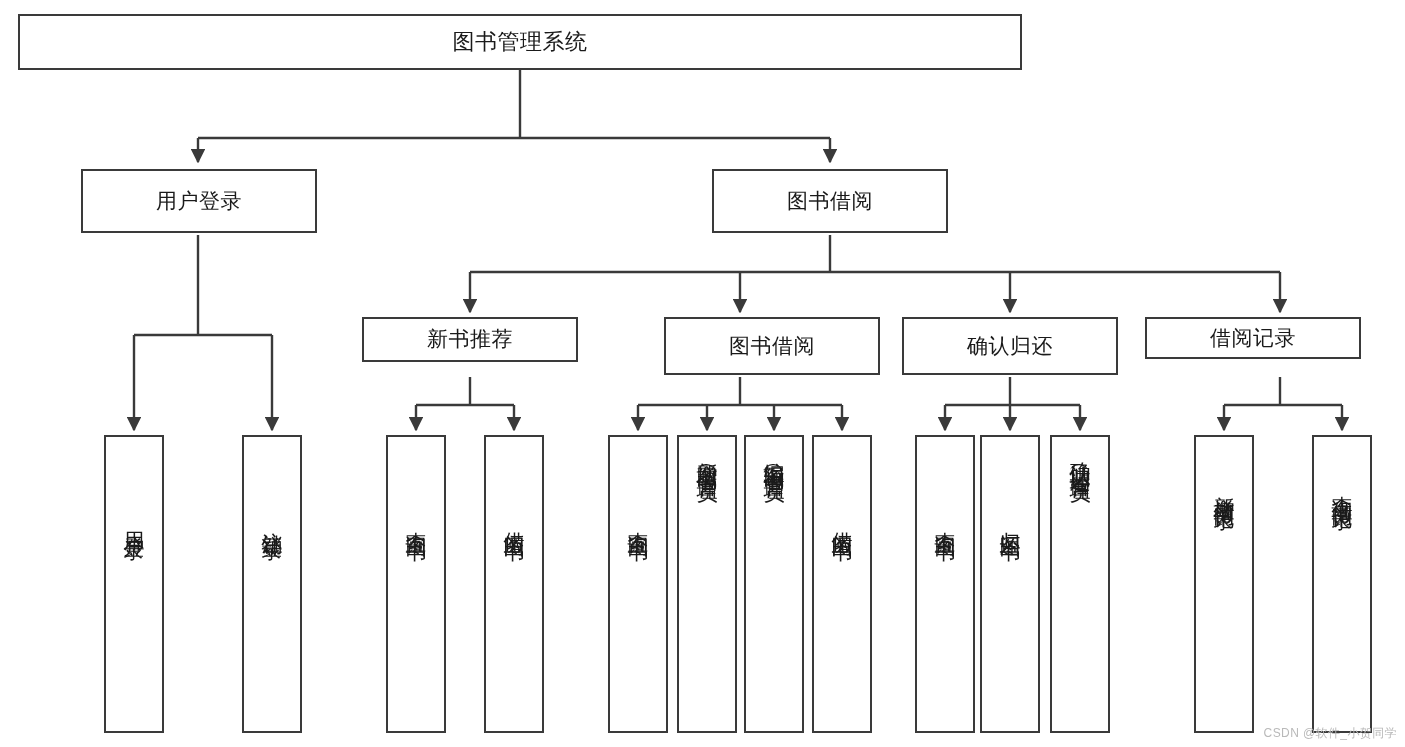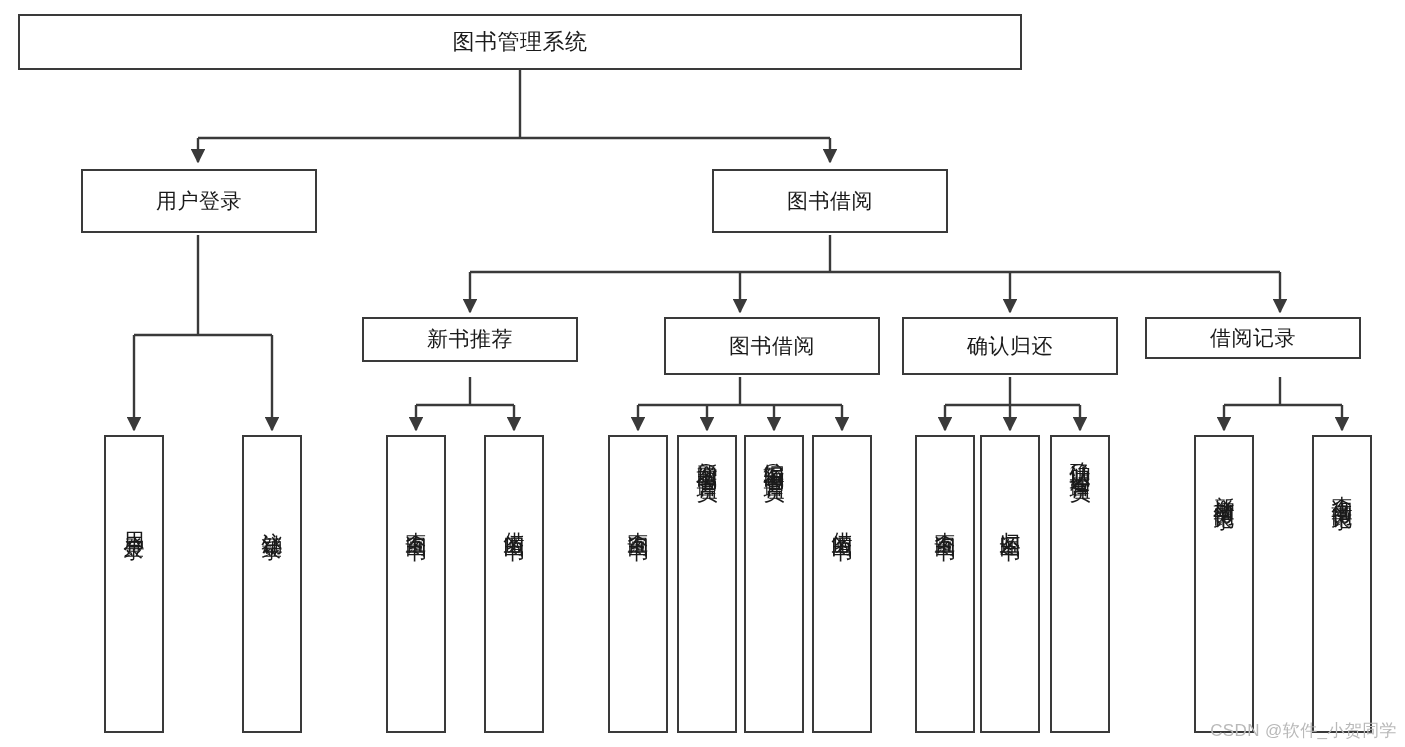--- a/index.html
+++ b/index.html
@@ -56,21 +56,21 @@
     text-orientation: upright;
     font-size: 21px;
     line-height: 1.05;
     letter-spacing: 3px;
     white-space: nowrap;
   }
   .watermark {
     position: absolute;
     right: 8px;
     bottom: 5px;
-    font-size: 17px;
+    font-size: 12px;
     color: #b9b9b9;
     letter-spacing: 0.4px;
     white-space: nowrap;
     pointer-events: none;
   }
 </style>
 </head>
 <body>
 
 <div id="diagram-root">

